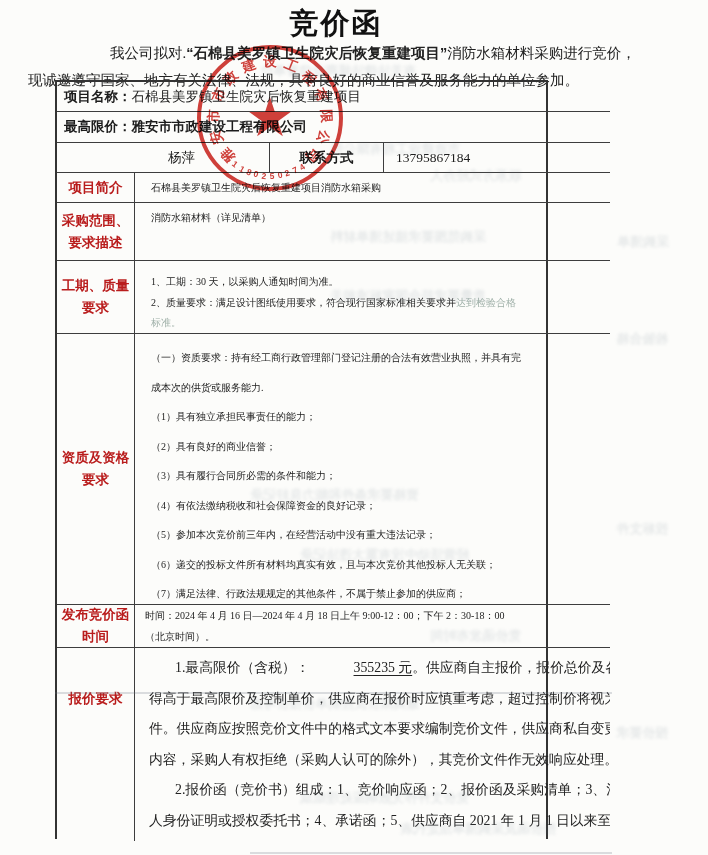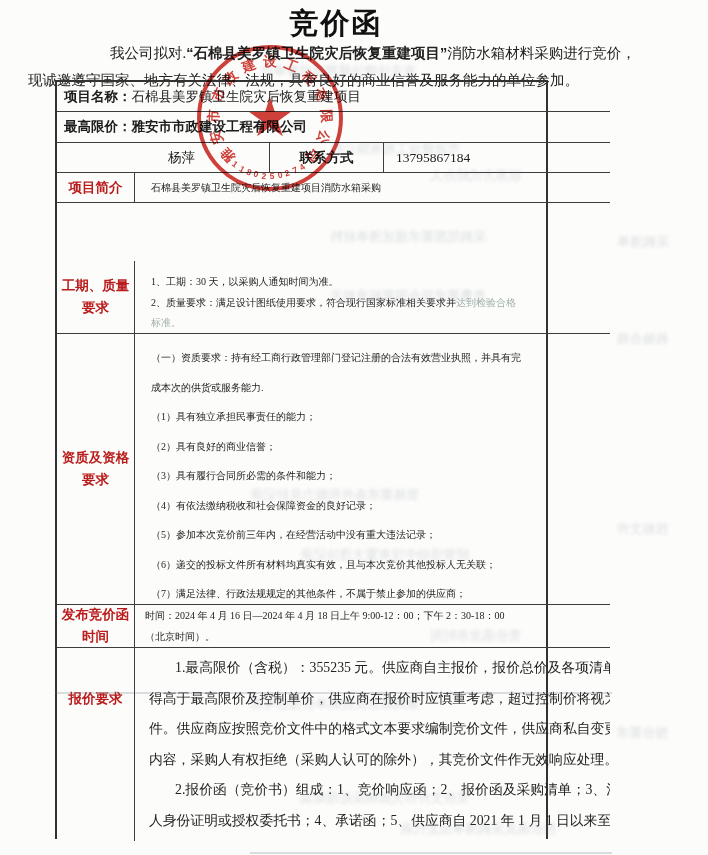--- a/index.html
+++ b/index.html
@@ -55,21 +55,21 @@
   .pad{padding:8px 8px 0 16px;}
   .r6 .val{padding-top:11px;line-height:20.5px;}
   .r7 .val{padding-top:9px;line-height:29.5px;}
   .r7 .val div{white-space:nowrap;}
   .r8 .val{display:flex;flex-direction:column;justify-content:center;line-height:21px;}
   .r8 .val div{white-space:nowrap;padding-left:10px;}
   .r9 .lbl{justify-content:flex-start;padding-top:40px;}
   .r9 .val{padding:5px 6px 0 14px;font-size:13.8px;line-height:30.5px;}
   .r9 .val div{white-space:nowrap;}
   .ind1{padding-left:26px;}
-  .price{text-underline-offset:3px;}
+  .price{text-decoration:underline;text-underline-offset:3px;margin-left:44px;}
   .faded{color:#9fb0a8;}
   
   .stamp{position:absolute;left:195px;top:43px;width:150px;height:150px;
          mix-blend-mode:multiply;opacity:.88;pointer-events:none;}
   .stamp .ring{position:absolute;left:2px;top:2px;width:138px;height:138px;
                border:4px solid #cb2620;border-radius:50%;}
   .stamp .star{position:absolute;left:0;top:48px;width:150px;text-align:center;
                font-size:54px;line-height:54px;color:#cb2620;
                font-family:"DejaVu Sans",sans-serif;}
   .stamp .arc-ch{position:absolute;width:16px;height:16px;text-align:center;
@@ -118,20 +118,27 @@
       <div class="c d4">13795867184</div>
     </div>
 
     <div class="row r4">
       <div class="lbl">项目简介</div>
       <div class="val c-mid">
           <span style="padding-left:16px" class="nowrap">石棉县美罗镇卫生院灾后恢复重建项目消防水箱采购</span>
         </div>
     </div>
 
+    <div class="row r5">
+      <div class="lbl">
+        <div>采购范围、</div>
+        <div>要求描述</div>
+      </div>
+      <div class="val pad"><span class="nowrap">消防水箱材料（详见清单）</span></div>
+    </div>
 
     <div class="row r6">
       <div class="lbl">
         <div>工期、质量</div>
         <div>要求</div>
       </div>
       <div class="val" style="padding-left:16px">
         <div class="nowrap">1、工期：30 天，以采购人通知时间为准。</div>
         <div class="nowrap"><span>2、质量要求：满足设计图纸使用要求，符合现行国家标准相关要求并</span><span class="faded">达到检验合格</span></div>
         <div class="nowrap faded">标准。</div>

